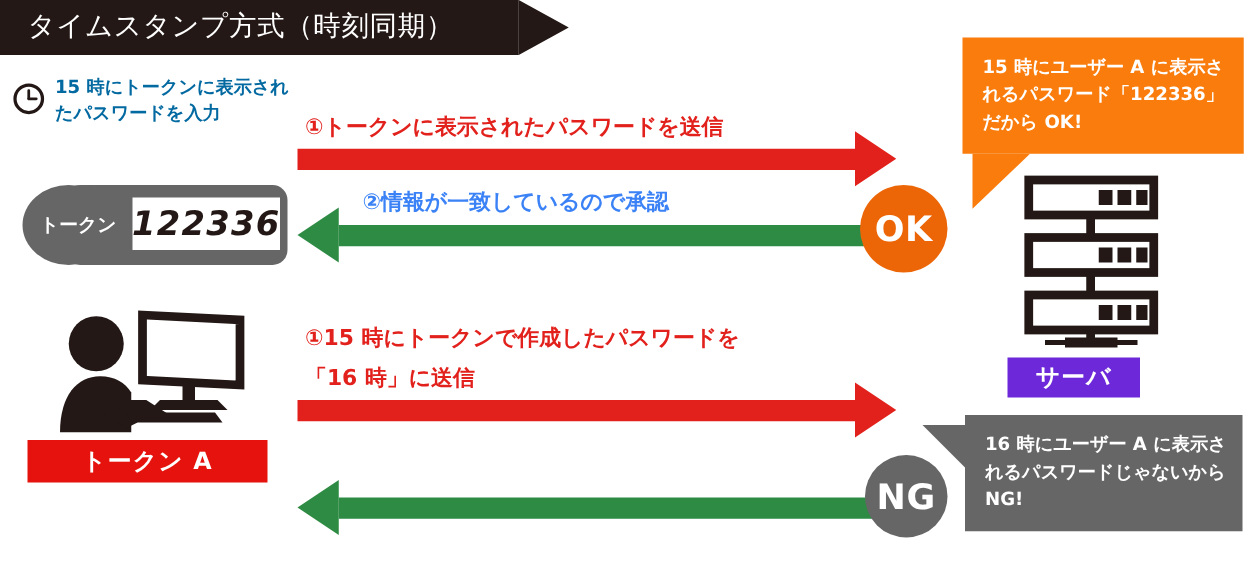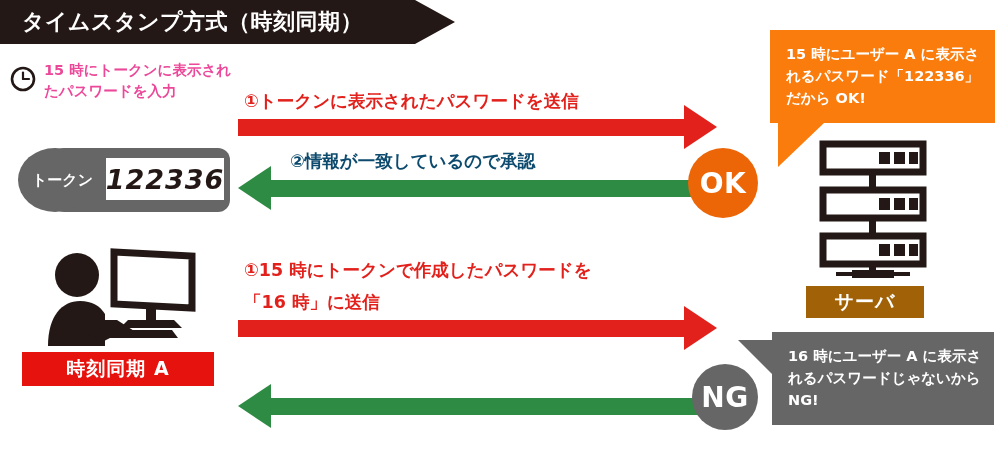--- a/index.html
+++ b/index.html
@@ -14,29 +14,29 @@
   #title-banner .bar{
     position:absolute;left:0;top:0;width:415px;height:44px;background:#231815;
   }
   #title-banner .point{
     position:absolute;left:415px;top:0;width:0;height:0;
     border-top:22px solid transparent;border-bottom:22px solid transparent;
     border-left:40px solid #231815;
   }
   #title-banner .txt{
     position:absolute;left:22px;top:0;height:44px;line-height:44px;
-    color:#ffffff;font-size:22px;font-weight:bold;letter-spacing:.5px;white-space:nowrap;
+    color:#ffffff;font-size:22px;font-weight:normal;letter-spacing:.5px;white-space:nowrap;
   }
 
   
   #clock-note{left:8px;top:60px;width:230px;}
   #clock-icon{position:absolute;left:2px;top:6px;width:26px;height:26px;}
   #clock-note .note-txt{
     position:absolute;left:36px;top:0;width:195px;
-    font-size:14.5px;font-weight:bold;color:#ec4899;line-height:1.45;
+    font-size:14.5px;font-weight:bold;color:#0369a1;line-height:1.45;
   }
 
   
   #token-device{left:18px;top:148px;width:212px;height:52px;}
   #token-device .body{
     position:absolute;left:34px;top:0;width:178px;height:64px;background:#666666;
     border-radius:12px;
   }
   #token-device .knob{
     position:absolute;left:0;top:0;width:74px;height:64px;background:#666666;border-radius:50%;
@@ -64,21 +64,21 @@
   
   .arrow-row{position:absolute;}
   .arrow-shaft{position:absolute;}
   .arrow-head{position:absolute;width:0;height:0;}
   .red .arrow-shaft{background:#e2211c;}
   .red .arrow-head{border-top:22px solid transparent;border-bottom:22px solid transparent;border-left:33px solid #e2211c;}
   .green .arrow-shaft{background:#2e8b44;}
   .green .arrow-head{border-top:22px solid transparent;border-bottom:22px solid transparent;border-right:33px solid #2e8b44;}
   .arrow-label{position:absolute;font-size:17.5px;font-weight:bold;white-space:nowrap;}
   .lbl-red{color:#e2211c;}
-  .lbl-green{color:#0c4a6e;}
+  .lbl-green{color:#3b82f6;}
 
   
   .status-circle{
     position:absolute;border-radius:50%;display:flex;align-items:center;justify-content:center;
     color:#ffffff;font-size:28px;font-weight:bold;letter-spacing:.5px;
   }
   #ok-badge{left:688px;top:148px;width:70px;height:70px;background:#ec6608;}
   #ng-badge{left:692px;top:364px;width:66px;height:66px;background:#666666;}
 
   
@@ -99,21 +99,21 @@
   #bubble-ng .box{background:#666666;}
   #bubble-ng .tail{
     position:absolute;right:100%;top:8px;width:0;height:0;
     border-top:0 solid transparent;border-bottom:34px solid transparent;
     border-right:34px solid #666666;
   }
 
   
   #server-icon{left:818px;top:140px;width:110px;height:140px;}
   #server-label{
-    left:806px;top:286px;width:118px;height:32px;background:#a16207;
+    left:806px;top:286px;width:106px;height:32px;background:#6d28d9;
     color:#ffffff;font-size:19px;font-weight:bold;
     display:flex;align-items:center;justify-content:center;letter-spacing:1px;
   }
 </style>
 </head>
 <body>
 
 <div class="abs" id="title-banner">
   <div class="bar"></div>
   <div class="point"></div>
@@ -147,21 +147,21 @@
   </g>
   <g fill="none" stroke="#231815" stroke-width="7">
     <path d="M92 6 L170 10 L170 62 L92 58 Z"></path>
   </g>
   <g fill="#231815">
     <rect x="124" y="60" width="10" height="14"></rect>
     <path d="M106 74 L152 74 L160 82 L98 82 Z"></path>
     <path d="M78 84 L150 84 L156 92 L84 92 Z"></path>
   </g>
 </svg>
-<div class="abs" id="user-label">時刻同期 A</div>
+<div class="abs" id="user-label">トークン A</div>
 
 <div class="arrow-row red" style="left:238px;top:90px;width:480px;height:48px;">
   <div class="arrow-label lbl-red" style="left:6px;top:-1px;">①トークンに表示されたパスワードを送信</div>
   <div class="arrow-shaft" style="left:0;top:29px;width:448px;height:17px;"></div>
   <div class="arrow-head" style="left:446px;top:15px;"></div>
 </div>
 
 <div class="arrow-row green" style="left:238px;top:152px;width:480px;height:48px;">
   <div class="arrow-label lbl-green" style="left:52px;top:-3px;">②情報が一致しているので承認</div>
   <div class="arrow-shaft" style="left:33px;top:28px;width:430px;height:17px;"></div>

